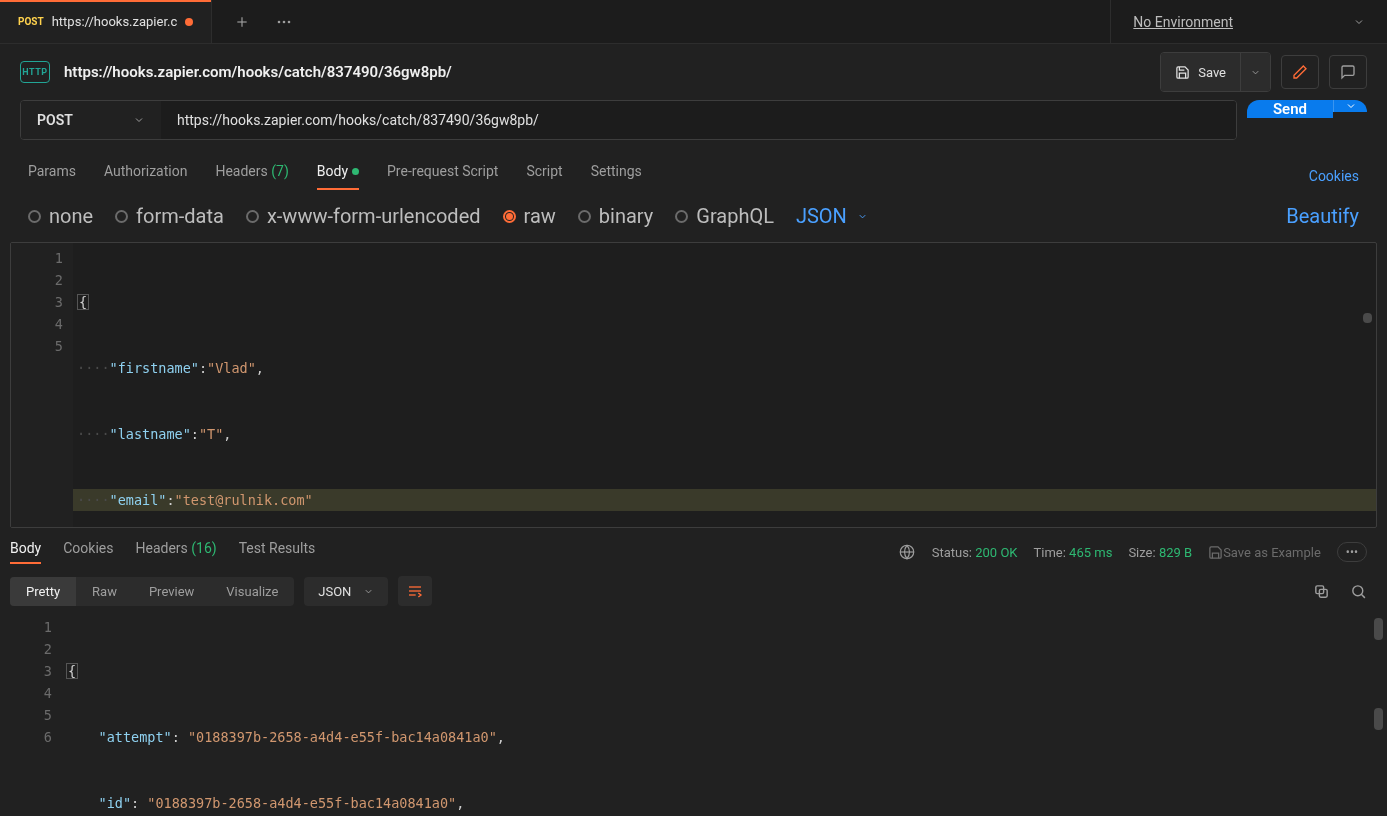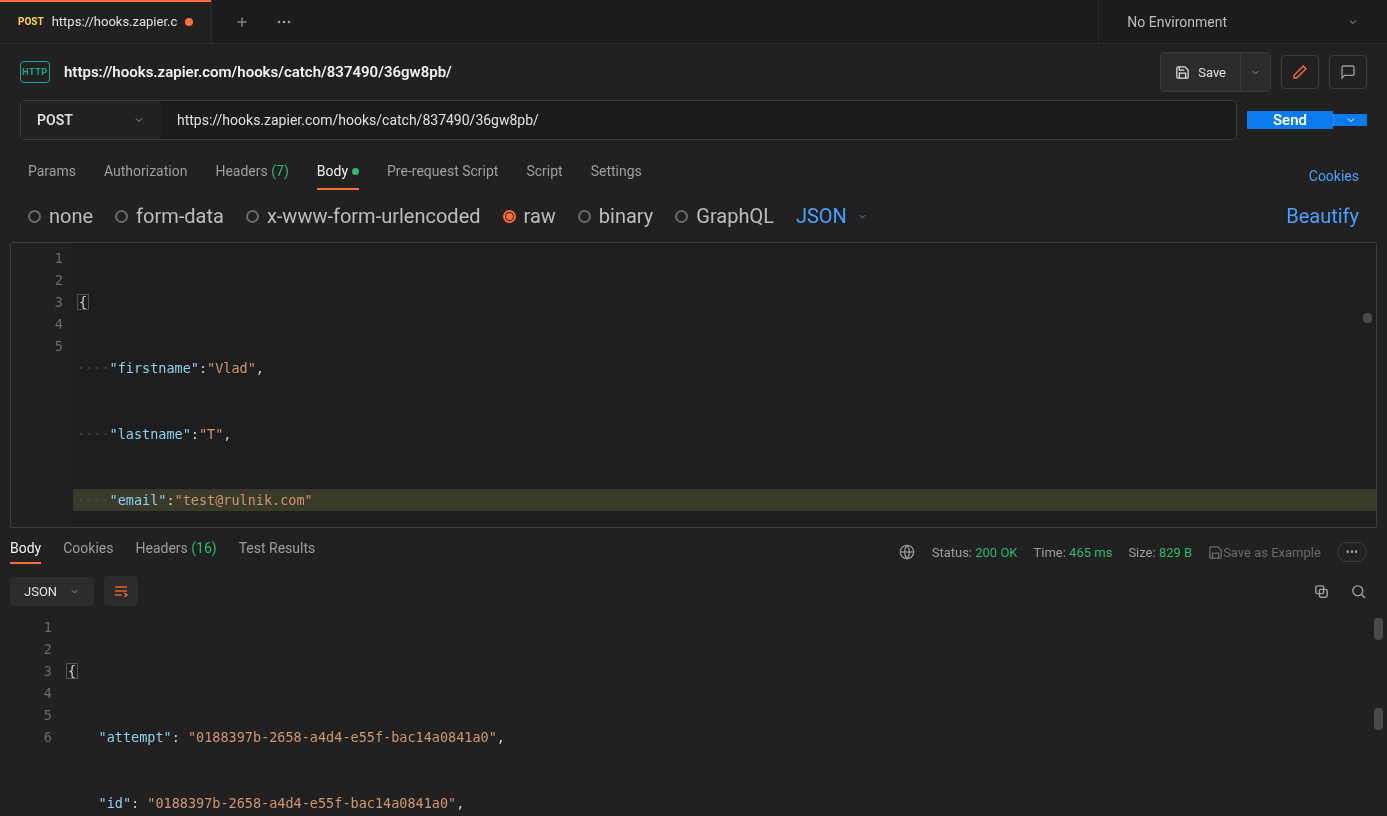--- a/index.html
+++ b/index.html
@@ -63,26 +63,27 @@
   .tab-add, .tab-more {
     width: 28px; height: 28px;
     display: flex; align-items: center; justify-content: center;
     color: #9e9e9e;
     cursor: pointer;
   }
   .env-select {
     margin-left: auto;
     display: flex;
     align-items: center;
-    padding: 0 28px;
+    padding: 0 22px;
     gap: 120px;
     color: #bdbdbd;
     border-left: 1px solid #2d2d2d;
     cursor: pointer;
     font-size: 14px;
+    text-decoration: underline;
   }
 
   
   .title-row {
     display: flex;
     align-items: center;
     height: 56px;
     padding: 0 20px;
     gap: 14px;
   }
@@ -171,21 +172,21 @@
     flex: 1;
     padding: 0 16px;
     display: flex;
     align-items: center;
     color: #e0e0e0;
     background: #1c1c1c;
     font-size: 14px;
   }
   .send-group {
     display: flex;
-    align-items: center;
+    align-items: flex-start;
     border-radius: 12px;
     overflow: hidden;
   }
   .send-btn {
     background: #097bed;
     color: #fff;
     display: flex; align-items: center; justify-content: center;
     padding: 0 26px;
     font-weight: 600;
     cursor: pointer;
@@ -585,20 +586,26 @@
           <path d="M19 21H5a2 2 0 0 1-2-2V5a2 2 0 0 1 2-2h11l5 5v11a2 2 0 0 1-2 2z"></path>
           <polyline points="17 21 17 13 7 13 7 21"></polyline>
         </svg>
       <span>Save as Example</span>
     </div>
     <div class="dots">•••</div>
   </div>
 </div>
 
 <div class="resp-view-row">
+  <div class="seg-group">
+    <div class="seg-item active"><span>Pretty</span></div>
+    <div class="seg-item"><span>Raw</span></div>
+    <div class="seg-item"><span>Preview</span></div>
+    <div class="seg-item"><span>Visualize</span></div>
+  </div>
   <div class="resp-type-sel">
     <span>JSON</span>
     <svg width="11" height="11" viewBox="0 0 24 24" fill="none" stroke="#9e9e9e" stroke-width="2">
         <polyline points="6 9 12 15 18 9"></polyline>
       </svg>
   </div>
   <div class="wrap-btn">
     <svg width="16" height="16" viewBox="0 0 24 24" fill="none" stroke="#ff6c37" stroke-width="2">
         <line x1="3" y1="6" x2="21" y2="6"></line>
         <line x1="3" y1="12" x2="21" y2="12"></line>

